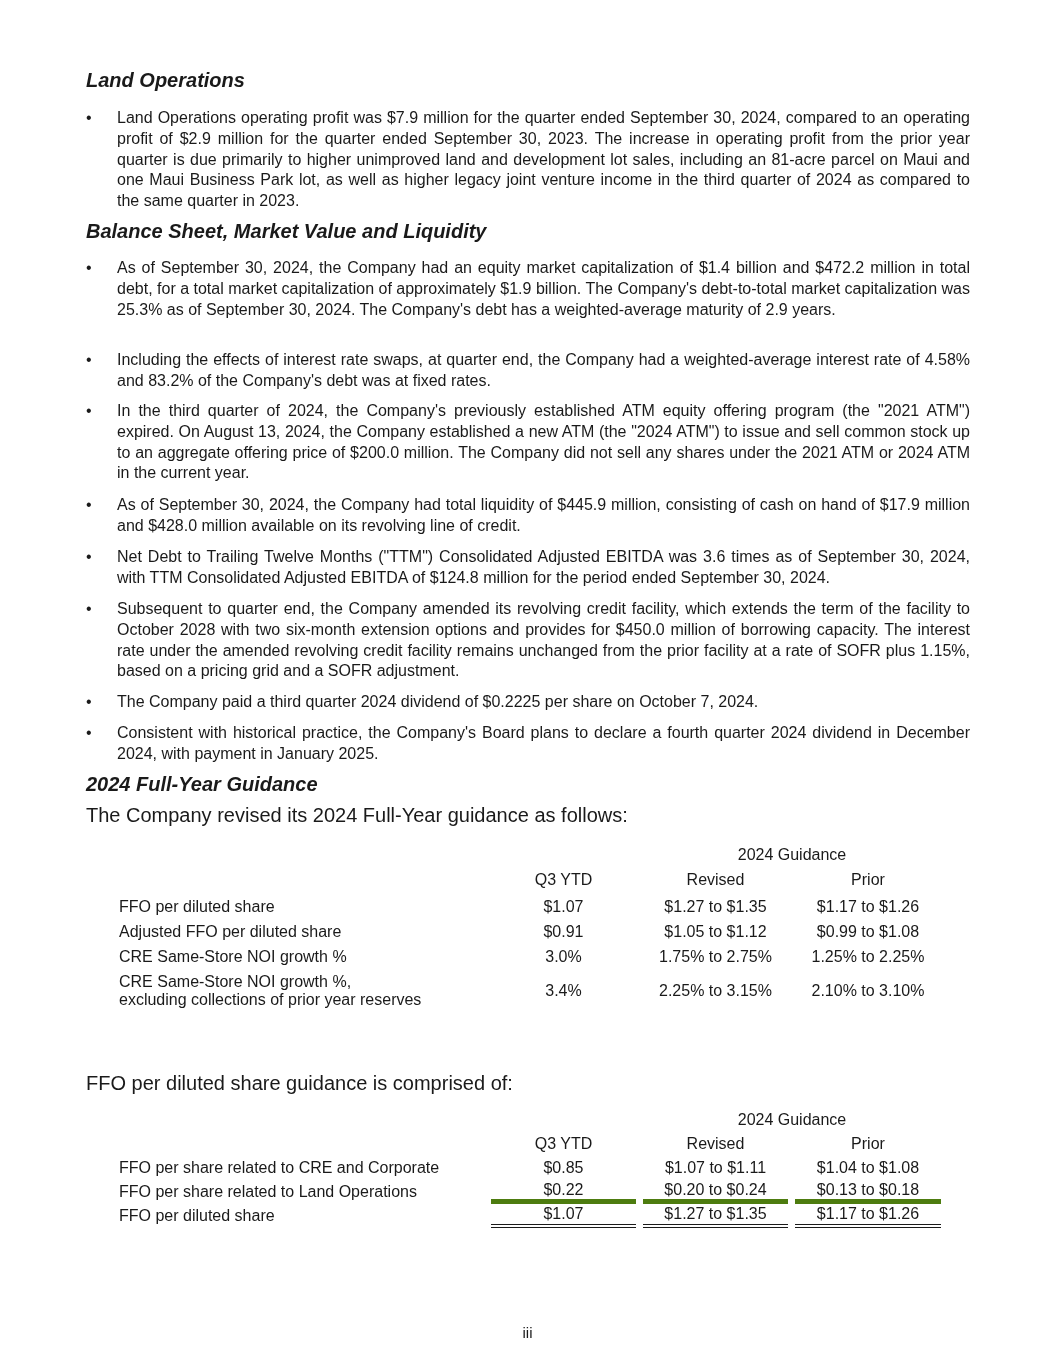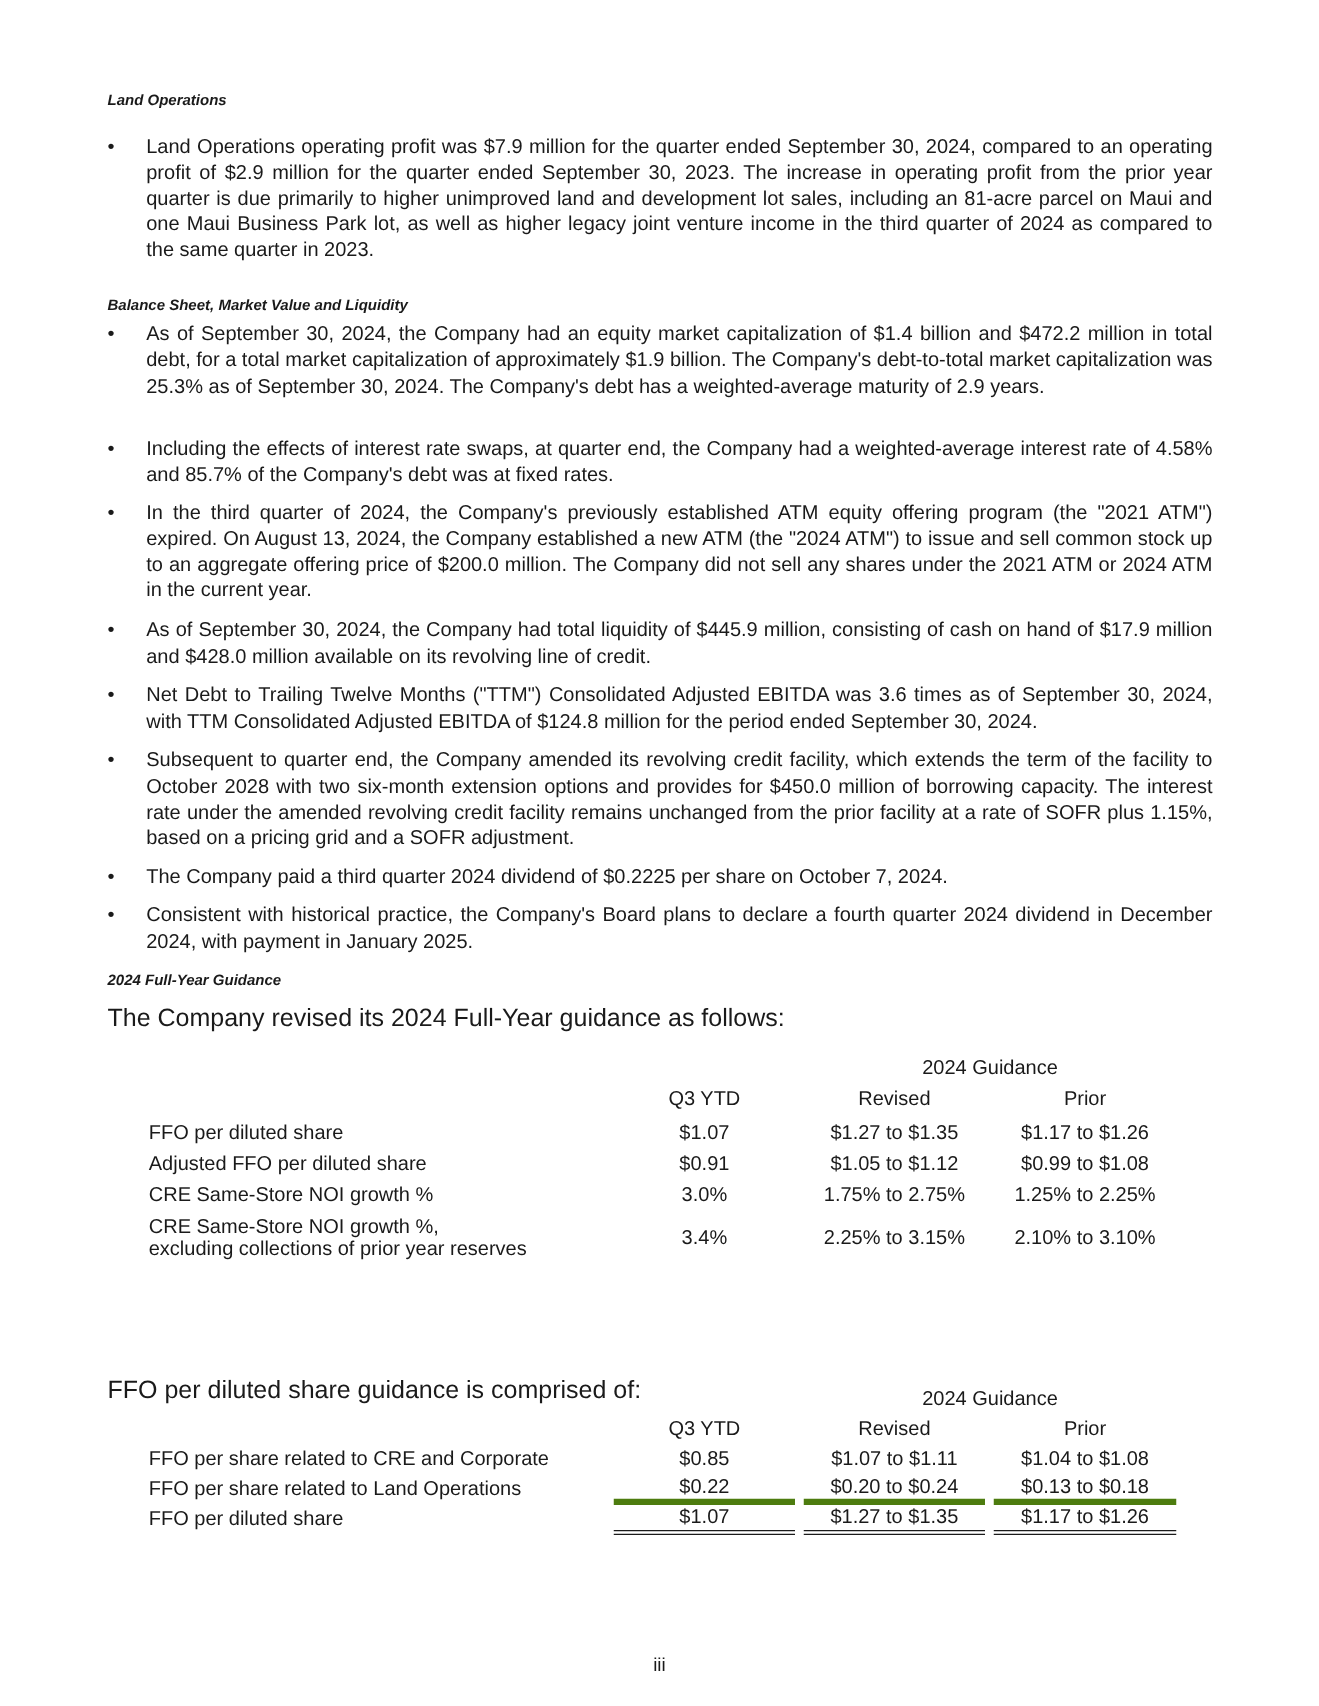--- a/index.html
+++ b/index.html
@@ -2,21 +2,21 @@
 <html><head>
   <meta charset="utf-8">
   <style>
     html, body { margin: 0; padding: 0; background: #ffffff; }
     body {
       width: 1055px; height: 1365px; position: relative; overflow: hidden;
       font-family: "Liberation Sans", sans-serif; color: #1a1a1a; font-size: 16px;
     }
     .page { position: absolute; left: 86px; top: 0; width: 884px; }
     .heading {
-      position: absolute; left: 0; font-weight: bold; font-style: italic; font-size: 12px;
+      position: absolute; left: 0; font-weight: bold; font-style: italic; font-size: 20px;
       line-height: 20px;
     }
     .para { position: absolute; left: 0; font-size: 20px; line-height: 20px; text-align: center; }
     .bullet {
       position: absolute; left: 0; width: 884px; font-size: 16px; line-height: 20.8px;
     }
     .bullet .dot { position: absolute; left: 0; top: 0; width: 16px; }
     .bullet .txt { margin-left: 31px; text-align: justify; display: block; }
 
     table.gtab { position: absolute; border-collapse: separate; border-spacing: 0; font-size: 16px; }
@@ -37,29 +37,29 @@
 
 <div class="page">
 
   <div class="heading" style="top:70px;">Land Operations</div>
 
   <div class="bullet" style="top:108px;">
     <span class="dot">•</span>
     <span class="txt">Land Operations operating profit was $7.9 million for the quarter ended September 30, 2024, compared to an operating profit of $2.9 million for the quarter ended September 30, 2023. The increase in operating profit from the prior year quarter is due primarily to higher unimproved land and development lot sales, including an 81-acre parcel on Maui and one Maui Business Park lot, as well as higher legacy joint venture income in the third quarter of 2024 as compared to the same quarter in 2023.</span>
   </div>
 
-  <div class="heading" style="top:234px;">Balance Sheet, Market Value and Liquidity</div>
+  <div class="heading" style="top:221px;">Balance Sheet, Market Value and Liquidity</div>
 
   <div class="bullet" style="top:258px;">
     <span class="dot">•</span>
     <span class="txt">As of September 30, 2024, the Company had an equity market capitalization of $1.4 billion and $472.2 million in total debt, for a total market capitalization of approximately $1.9 billion. The Company's debt-to-total market capitalization was 25.3% as of September 30, 2024. The Company's debt has a weighted-average maturity of 2.9 years.</span>
   </div>
   <div class="bullet" style="top:350px;">
     <span class="dot">•</span>
-    <span class="txt">Including the effects of interest rate swaps, at quarter end, the Company had a weighted-average interest rate of 4.58% and 85.7% of the Company's debt was at fixed rates.</span>
+    <span class="txt">Including the effects of interest rate swaps, at quarter end, the Company had a weighted-average interest rate of 4.58% and 83.2% of the Company's debt was at fixed rates.</span>
   </div>
   <div class="bullet" style="top:401px;">
     <span class="dot">•</span>
     <span class="txt">In the third quarter of 2024, the Company's previously established ATM equity offering program (the "2021 ATM") expired. On August 13, 2024, the Company established a new ATM (the "2024 ATM") to issue and sell common stock up to an aggregate offering price of $200.0 million. The Company did not sell any shares under the 2021 ATM or 2024 ATM in the current year.</span>
   </div>
   <div class="bullet" style="top:495px;">
     <span class="dot">•</span>
     <span class="txt">As of September 30, 2024, the Company had total liquidity of $445.9 million, consisting of cash on hand of $17.9 million and $428.0 million available on its revolving line of credit.</span>
   </div>
   <div class="bullet" style="top:547px;">
@@ -129,21 +129,21 @@
           </td>
       <td class="num">3.4%</td>
           <td class="gap"></td>
       <td class="num">2.25% to 3.15%</td>
           <td class="gap"></td>
       <td class="num">2.10% to 3.10%</td>
     </tr>
   </tbody>
     </table>
 
-  <div class="para" style="top:1102px;">FFO per diluted share guidance is comprised of:</div>
+  <div class="para" style="top:1073px;">FFO per diluted share guidance is comprised of:</div>
 
   <table class="gtab" style="left:0; top:1108px;">
     <tbody>
         <tr style="height:24px;">
       <td class="label"></td>
       <td class="col1"></td>
           <td class="gap"></td>
       <td class="num bold" colspan="3">2024 Guidance</td>
     </tr>
     <tr style="height:24px;">

